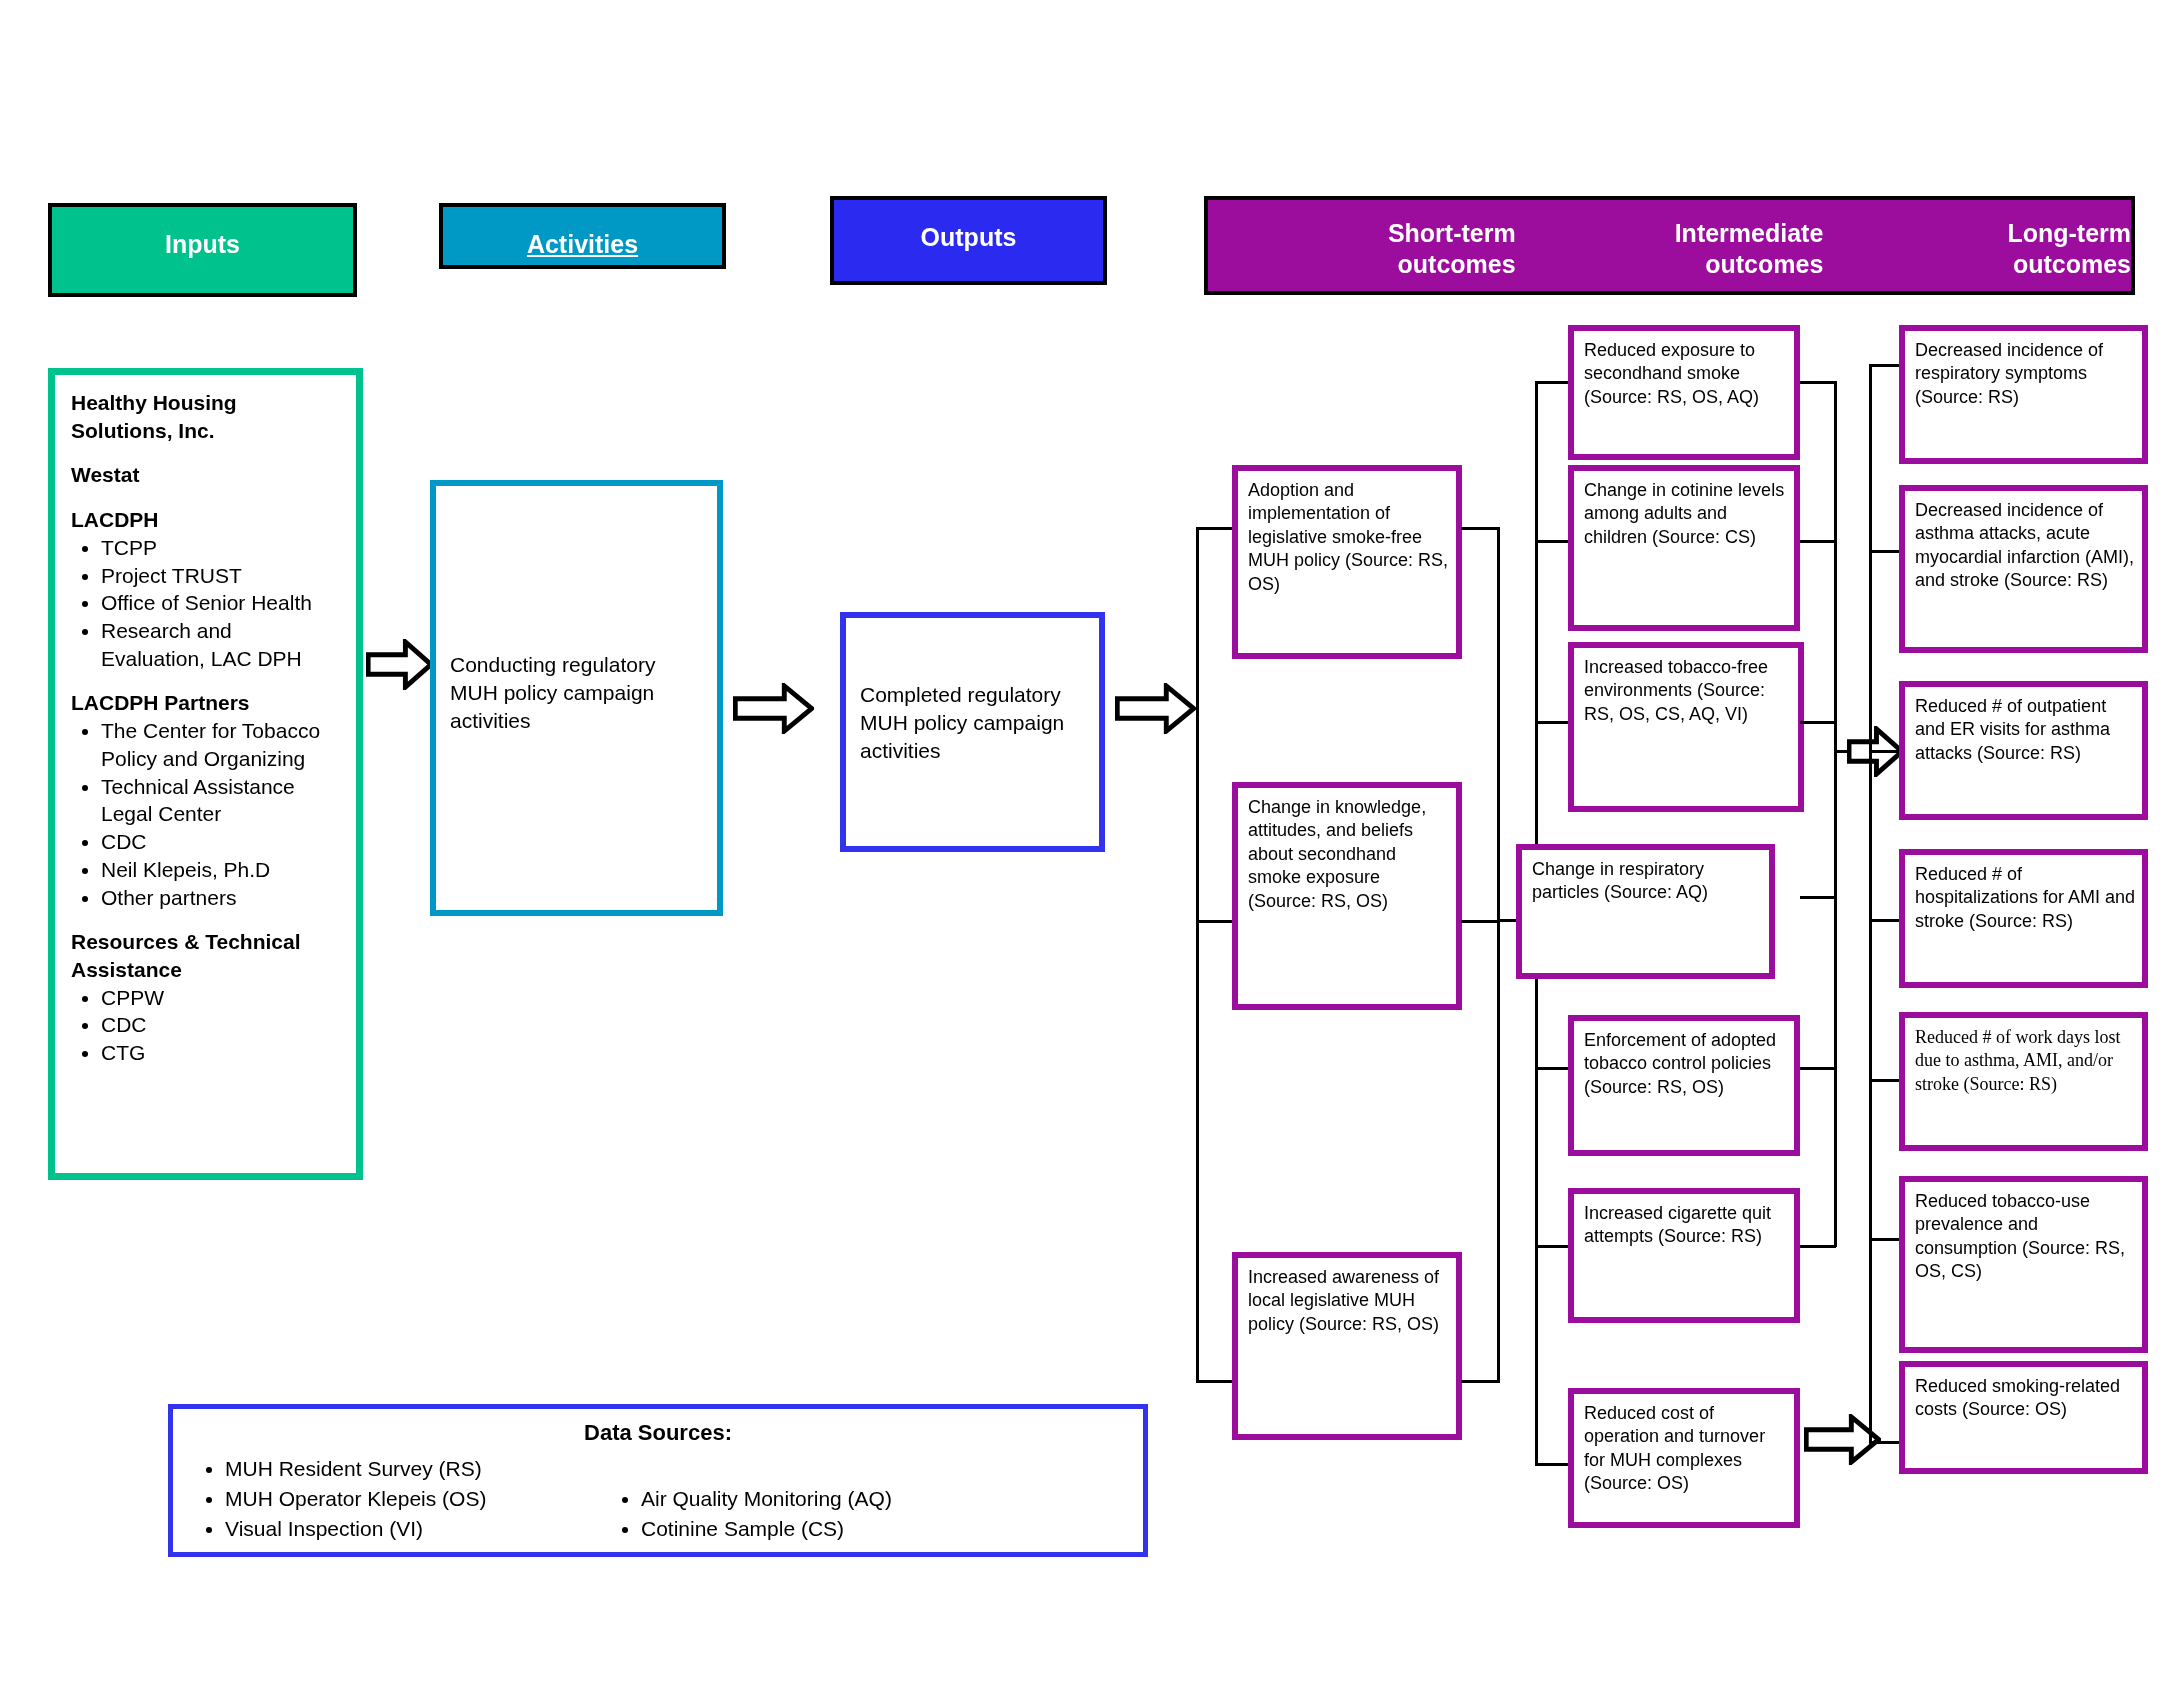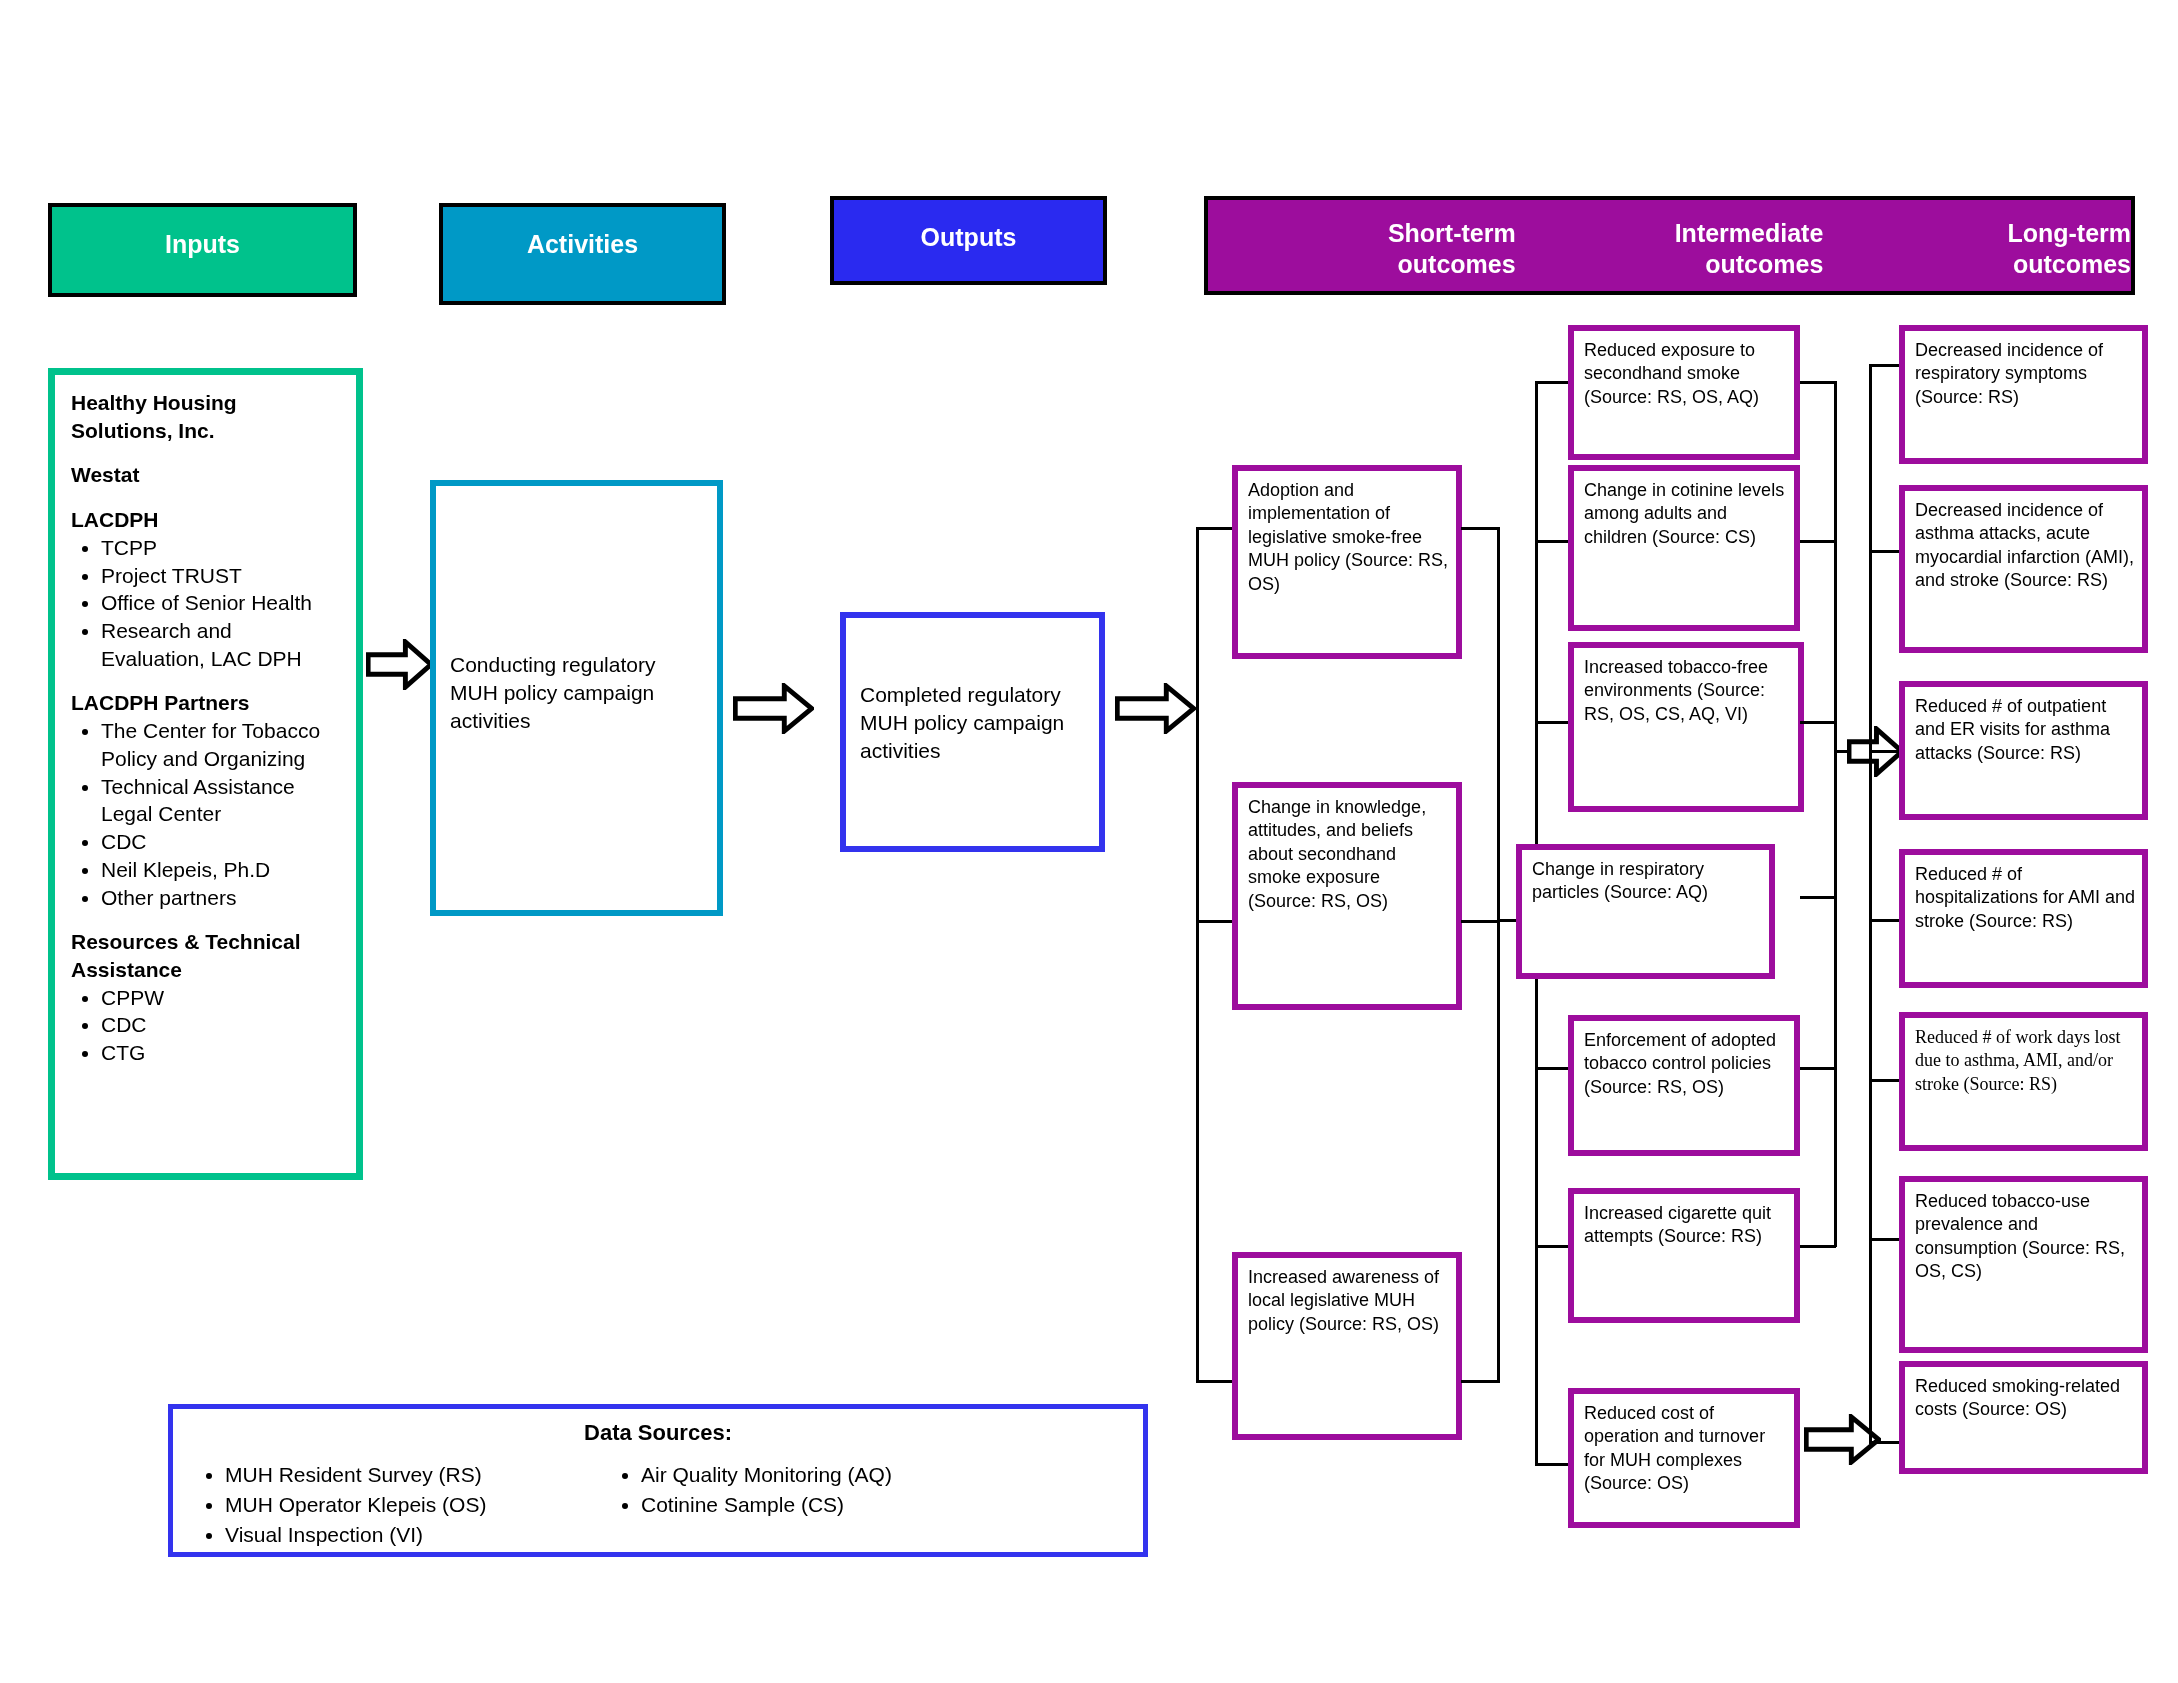--- a/index.html
+++ b/index.html
@@ -57,40 +57,40 @@
   ul.bul{margin:0 0 0 0;padding-left:30px;list-style:disc;}
   ul.bul li{margin:0;padding:0;}
 
   
   .dsbox{
     position:absolute;box-sizing:border-box;
     border:5px solid #3333ee;background:#fff;
     font-size:21px;color:#000;
   }
   .ds-title{text-align:center;font-weight:bold;font-size:22px;margin-top:11px;}
-  .ds-cols{display:flex;margin-top:14px;}
+  .ds-cols{display:flex;margin-top:8px;align-items:flex-end;}
   .ds-cols ul{margin:0;padding-left:34px;list-style:disc;line-height:1.42;}
   .ds-col1{width:416px;margin-left:18px;}
   .ds-col2{flex:1;}
 
   
   .hl{position:absolute;background:#000;height:3px;}
   .vl{position:absolute;background:#000;width:3px;}
 
   
   .arrow{position:absolute;}
 </style>
 </head>
 <body>
 
 <div class="banner green" style="left:48px;top:203px;width:309px;height:94px;">
   <span>Inputs</span>
 </div>
 
-<div class="banner teal" style="left:439px;top:203px;width:287px;height:102px;">
+<div class="banner teal" style="left:439px;top:203px;width:287px;height:66px;text-decoration:underline;">
   <span>Activities</span>
 </div>
 
 <div class="banner blue" style="left:830px;top:196px;width:277px;height:89px;">
   <span>Outputs</span>
 </div>
 
 <div class="banner purple" style="left:1204px;top:196px;width:931px;height:99px;padding-top:18px;">
   <div class="banner-cols">
     <div>

